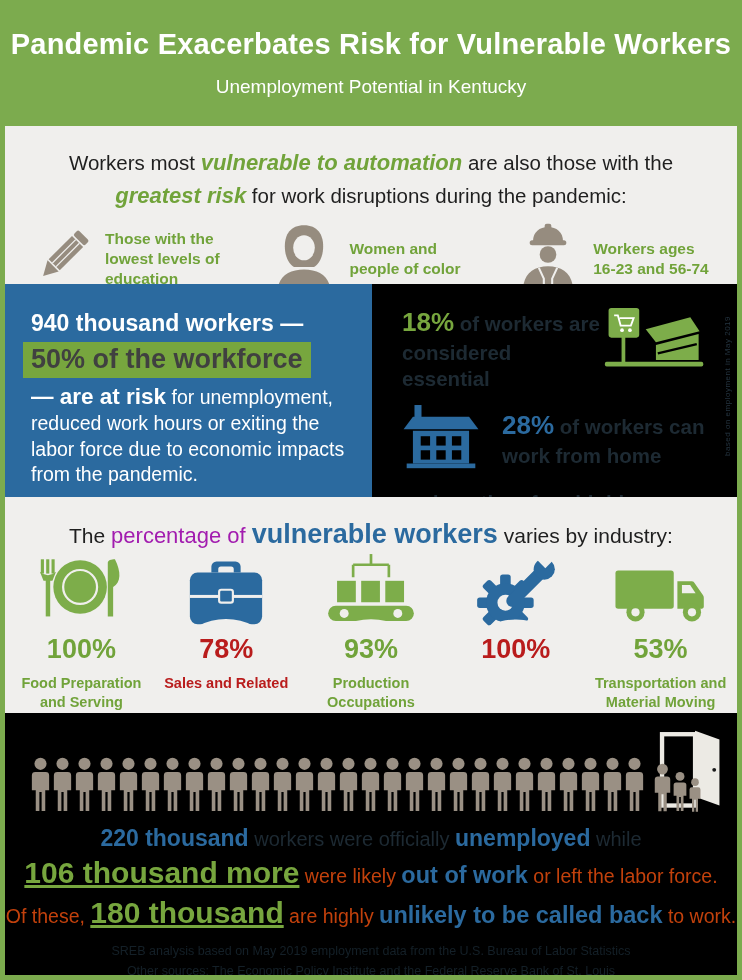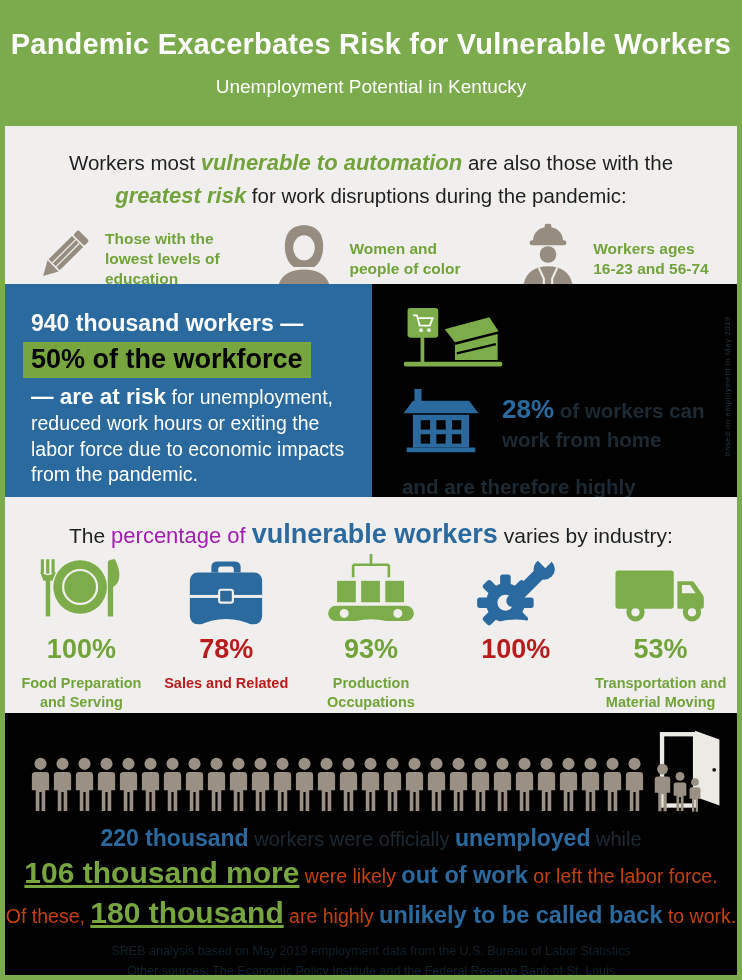--- a/index.html
+++ b/index.html
@@ -19,21 +19,21 @@
   .lede { text-align:center; font-size:20.5px; color:#1f1f1f; padding-top:20px; line-height:1.5; }
   .gtxt { color:#71a33a; font-weight:bold; font-size:22px;font-style:italic; }
   .groups { display:flex; justify-content:center; gap:44px; margin-top:10px; padding:0 24px; }
   .group { display:flex; align-items:center; gap:10px; }
   .group-label { color:#71a33a; font-weight:bold; font-size:15.5px; line-height:1.3; max-width:160px; }
 
   
   .sec3 { height:213px; display:flex; overflow:hidden; }
   .panel-blue { width:367px; flex:none; background:#2b6a9f; color:#fff; padding:26px 24px 0 26px; }
   .pb1 { font-size:23px; font-weight:bold; }
-  .pb-hl { display:inline-block; background:#77a63e; color:#000000; font-size:27px; font-weight:bold; padding:2px 8px 3px; margin:5px 0 4px -8px; }
+  .pb-hl { display:inline-block; background:#77a63e; color:#404040; font-size:27px; font-weight:bold; padding:2px 8px 3px; margin:5px 0 4px -8px; }
   .pb-body { font-size:19.5px; line-height:1.3; }
   .pb-body .bb { font-weight:bold; font-size:22.5px; }
   .panel-black { flex:1; background:#000; position:relative; padding:22px 30px 0 30px; color:#1d2a33; overflow:hidden; }
   .pk-row1 { display:flex; justify-content:space-between; align-items:flex-start; }
   .pk-stat { font-weight:bold; font-size:20.5px; line-height:1.3; width:215px; }
   .pct-g { color:#77a63e; font-size:26px; }
   .pct-b { color:#2b6a9f; font-size:26px; }
   .pk-row2 { display:flex; gap:22px; align-items:center; margin-top:8px; }
   .pk-note { font-weight:bold; font-size:20.5px; line-height:1.3; margin-top:13px; }
   .side-note { position:absolute; right:5px; top:32px; writing-mode:vertical-rl; transform:rotate(180deg); font-size:8px; color:#243440; letter-spacing:.5px; }
@@ -134,20 +134,23 @@
   <div class="inset sec3">
     <div class="panel-blue">
       <div class="pb1">940 thousand workers —</div>
       <div><span class="pb-hl">50% of the workforce</span></div>
       <div class="pb-body">
         <span class="bb">— are at risk</span><span> for unemployment, reduced work hours or exiting the labor force due to economic impacts from the pandemic.</span>
       </div>
     </div>
     <div class="panel-black">
       <div class="pk-row1">
+        <div class="pk-stat">
+          <span class="pct-g">18%</span><span> of workers are considered essential</span>
+        </div>
         <span>
           <svg viewBox="0 0 112 72" width="104" height="67">
             <g fill="#7dad4a">
               <rect x="20" y="8" width="4" height="54"></rect>
               <rect x="6" y="2" width="33" height="32" rx="3"></rect>
               <rect x="2" y="60" width="106" height="5" rx="2"></rect>
               <polygon points="46,25 94,12 104,27 57,39"></polygon>
               <polygon points="57,42 103,30 103,58 57,58"></polygon>
             </g>
             <g stroke="#000" stroke-width="2.5">

